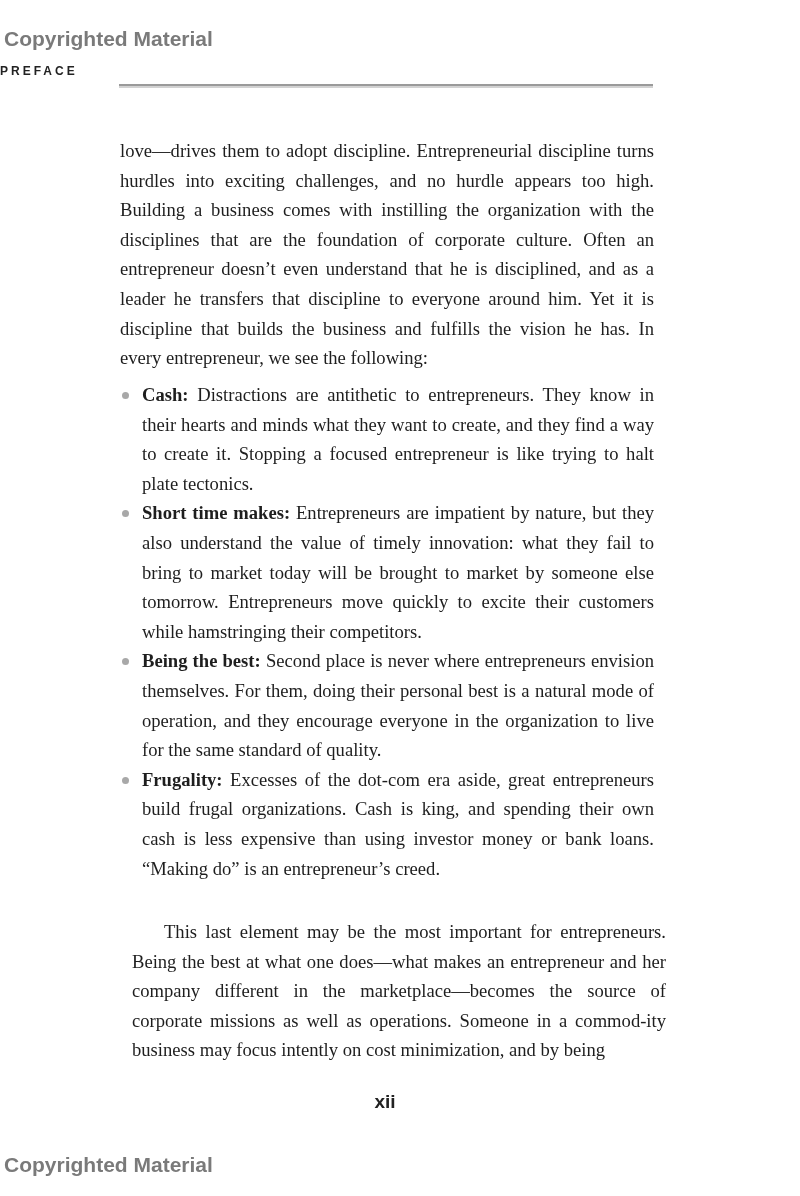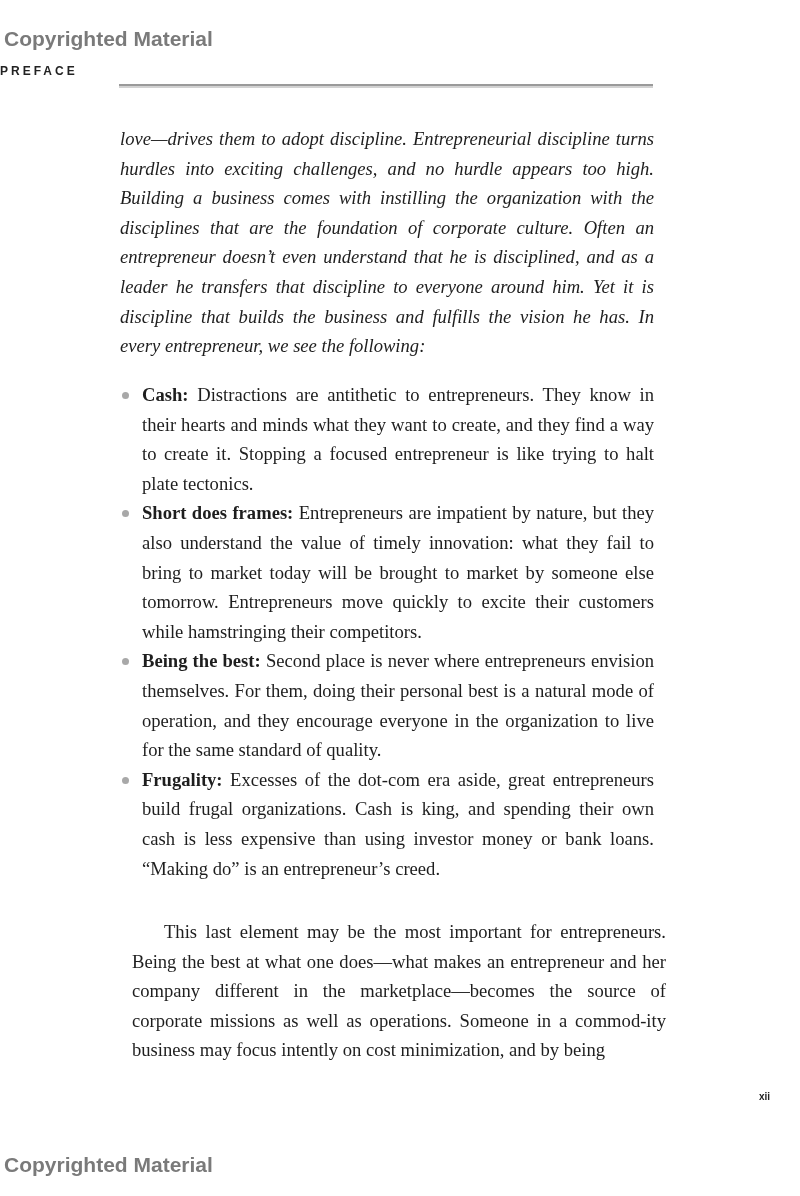--- a/index.html
+++ b/index.html
@@ -18,49 +18,49 @@
   }
   .rule {
     position: absolute; top: 84px; left: 119px; width: 534px; height: 2px;
     background: #9a9a9a; border-bottom: 2px solid #d2d2d2;
   }
   .body-text {
     position: absolute; left: 120px; width: 534px;
     font-family: "Liberation Serif", serif; font-size: 18.6px; line-height: 29.6px;
     color: #1e1e1e;
   }
-  .para1 { top: 124px; text-align: justify; font-style: italic; }
+  .para1 { top: 136px; text-align: justify; }
   .bullets { top: 380px; list-style: none; margin: 0; padding: 0; }
   .bullets li { position: relative; padding-left: 22px; text-align: justify; }
   .bullet-dot {
     position: absolute; left: 2px; top: 12px; width: 7px; height: 7px;
     border-radius: 50%; background: #a8a8a8;
   }
   .bullets b { font-weight: bold; }
   .para2 { top: 905px; text-align: justify; text-indent: 32px; }
   .folio {
-    position: absolute; top: 1091px; left: 0; width: 770px; text-align: right;
-    font-family: "Liberation Sans", sans-serif; font-weight: bold; font-size: 10px; color: #222;
+    position: absolute; top: 1091px; left: 0; width: 770px; text-align: center;
+    font-family: "Liberation Sans", sans-serif; font-weight: bold; font-size: 19px; color: #222;
   }
 </style>
 </head>
 <body>
 
 <div class="copyright top">Copyrighted Material</div>
 <div class="running-head">PREFACE</div>
 <div class="rule"></div>
 
 <p class="body-text para1" style="margin:0">love—drives them to adopt discipline. Entrepreneurial discipline turns hurdles into exciting challenges, and no hurdle appears too high. Building a business comes with instilling the organization with the disciplines that are the foundation of corporate culture. Often an entrepreneur doesn’t even understand that he is disciplined, and as a leader he transfers that discipline to everyone around him. Yet it is discipline that builds the business and fulfills the vision he has. In every entrepreneur, we see the following:</p>
 
 <ul class="body-text bullets">
   <li>
     <span class="bullet-dot"></span><b>Cash:</b><span> Distractions are antithetic to entrepreneurs. They know in their hearts and minds what they want to create, and they find a way to create it. Stopping a focused entrepreneur is like trying to halt plate tectonics.</span>
   </li>
   <li>
-    <span class="bullet-dot"></span><b>Short does frames:</b><span> Entrepreneurs are impatient by nature, but they also understand the value of timely innovation: what they fail to bring to market today will be brought to market by someone else tomorrow. Entrepreneurs move quickly to excite their customers while hamstringing their competitors.</span>
+    <span class="bullet-dot"></span><b>Short time makes:</b><span> Entrepreneurs are impatient by nature, but they also understand the value of timely innovation: what they fail to bring to market today will be brought to market by someone else tomorrow. Entrepreneurs move quickly to excite their customers while hamstringing their competitors.</span>
   </li>
   <li>
     <span class="bullet-dot"></span><b>Being the best:</b><span> Second place is never where entrepreneurs envision themselves. For them, doing their personal best is a natural mode of operation, and they encourage everyone in the organization to live for the same standard of quality.</span>
   </li>
   <li>
     <span class="bullet-dot"></span><b>Frugality:</b><span> Excesses of the dot-com era aside, great entrepreneurs build frugal organizations. Cash is king, and spending their own cash is less expensive than using investor money or bank loans. “Making do” is an entrepreneur’s creed.</span>
   </li>
 </ul>
 
 <p class="body-text para2" style="margin:12px">This last element may be the most important for entrepreneurs. Being the best at what one does—what makes an entrepreneur and her company different in the marketplace—becomes the source of corporate missions as well as operations. Someone in a commod-ity business may focus intently on cost minimization, and by being</p>

